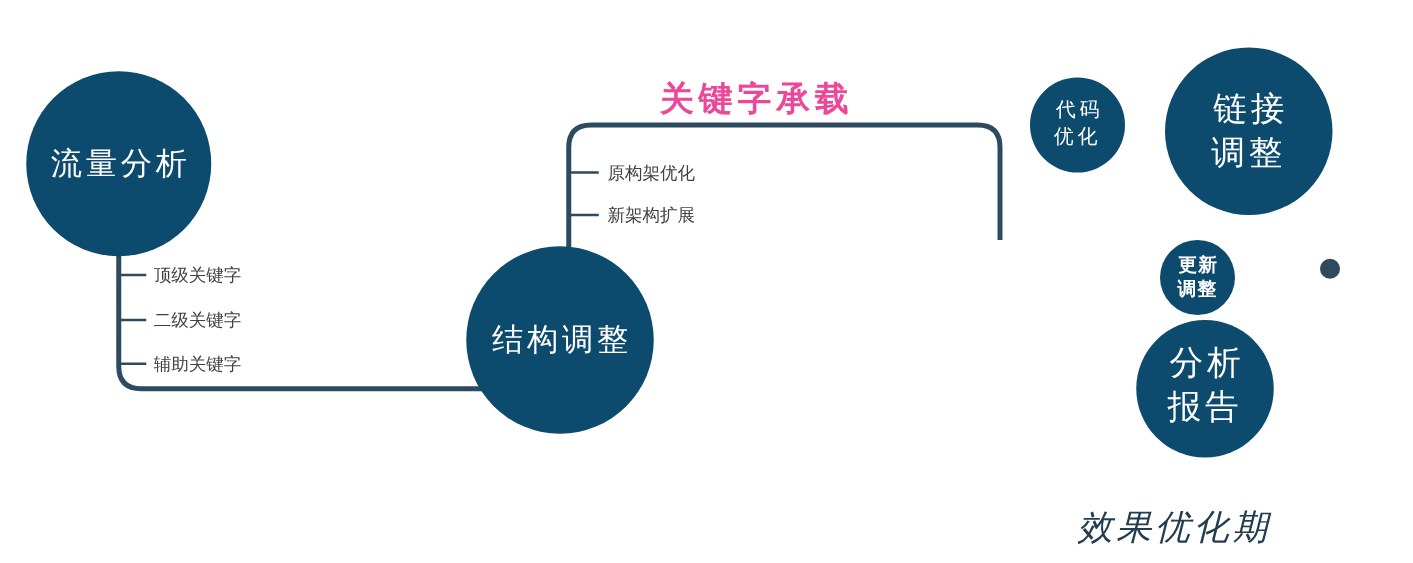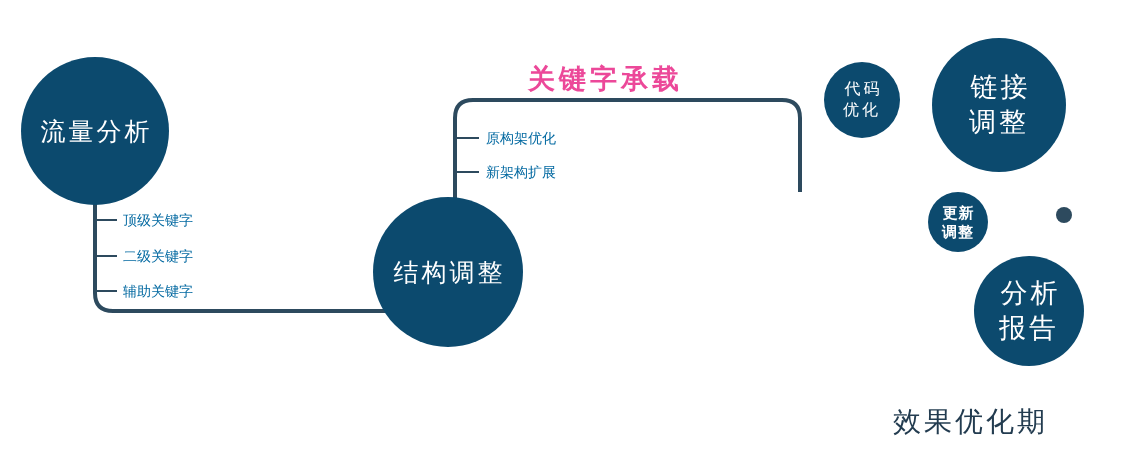--- a/index.html
+++ b/index.html
@@ -30,21 +30,21 @@
     text-indent: 3px; 
   }
   .edge-label {
     position: absolute;
     color: #ec4899;
     font-weight: bold;
     white-space: nowrap;
   }
   .branch-label {
     position: absolute;
-    color: #0369a1;
+    color: #404040;
     font-size: 14px;
     white-space: nowrap;
   }
   .caption {
     position: absolute;
     color: #233c50;
     white-space: nowrap;
   }
   .dot { position: absolute; border-radius: 50%; background: #2d4a5e; }
 </style>
@@ -84,32 +84,32 @@
   <div class="node" style="left:932px; top:38px; width:134px; height:134px; font-size:27px;">
     <span class="node-label">链接
 调整</span>
   </div>
 
   <div class="node" style="left:928px; top:192px; width:60px; height:60px; font-size:15px; font-weight:bold;">
     <span class="node-label" style="letter-spacing:1px; text-indent:1px;">更新
 调整</span>
   </div>
 
-  <div class="node" style="left:974px; top:256px; width:110px; height:110px; font-size:27px;">
+  <div class="node" style="left:909px; top:256px; width:110px; height:110px; font-size:27px;font-family:Liberation Mono, monospace;">
     <span class="node-label">分析
 报告</span>
   </div>
 
   <div class="dot" style="left:1056px; top:207px; width:16px; height:16px;"></div>
 
   <div class="edge-label" style="left:528px; top:61px; font-size:27px; letter-spacing:4px;">关键字承载</div>
 
 
   <div class="branch-label" style="left:123px; top:212px;">顶级关键字</div>
   <div class="branch-label" style="left:123px; top:248px;">二级关键字</div>
   <div class="branch-label" style="left:123px; top:283px;">辅助关键字</div>
 
   <div class="branch-label" style="left:486px; top:130px;">原构架优化</div>
   <div class="branch-label" style="left:486px; top:164px;">新架构扩展</div>
 
-  <div class="caption" style="left:893px; top:403px; font-size:28px; letter-spacing:3px;">效果优化期</div>
+  <div class="caption" style="left:862px; top:403px; font-size:28px; letter-spacing:3px;font-style:italic;">效果优化期</div>
 
 </div>
 
 </body></html>

